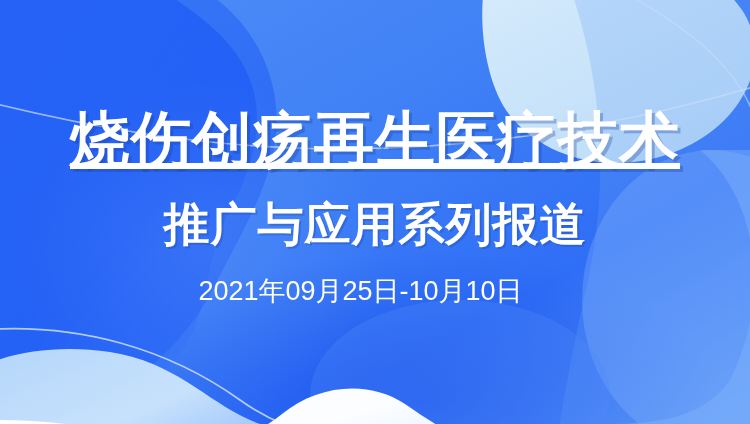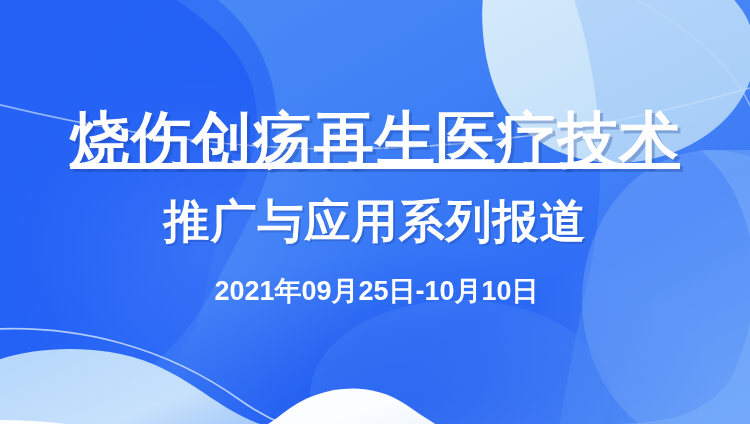--- a/index.html
+++ b/index.html
@@ -60,37 +60,36 @@
     top: 198px;
     width: 750px;
     text-align: center;
     color: #ffffff;
     font-size: 46px;
     line-height: 54px;
     font-weight: bold;
     letter-spacing: 1px;
     text-shadow: 2px 2px 0 rgba(25, 60, 150, 0.28);
     white-space: nowrap;
-    font-family: Liberation Mono, monospace;
+    font-family: Liberation Serif, serif;
   }
 
   .title-date {
     position: absolute;
     left: 0;
     top: 274px;
     width: 721px;
     text-align: center;
     color: #ffffff;
     font-size: 27px;
     line-height: 34px;
-    font-weight: bold;
+    font-weight: normal;
     letter-spacing: 0px;
     white-space: nowrap;
     font-family: "Liberation Sans", "DejaVu Sans", sans-serif;
-    padding-left: 16px;
   }
 </style>
 </head>
 <body>
 
 <div id="banner">
 
   <svg id="bg-svg" viewBox="0 0 750 424" preserveAspectRatio="none">
     <defs>
       <linearGradient id="gBase" x1="0" y1="0" x2="1" y2="1">

